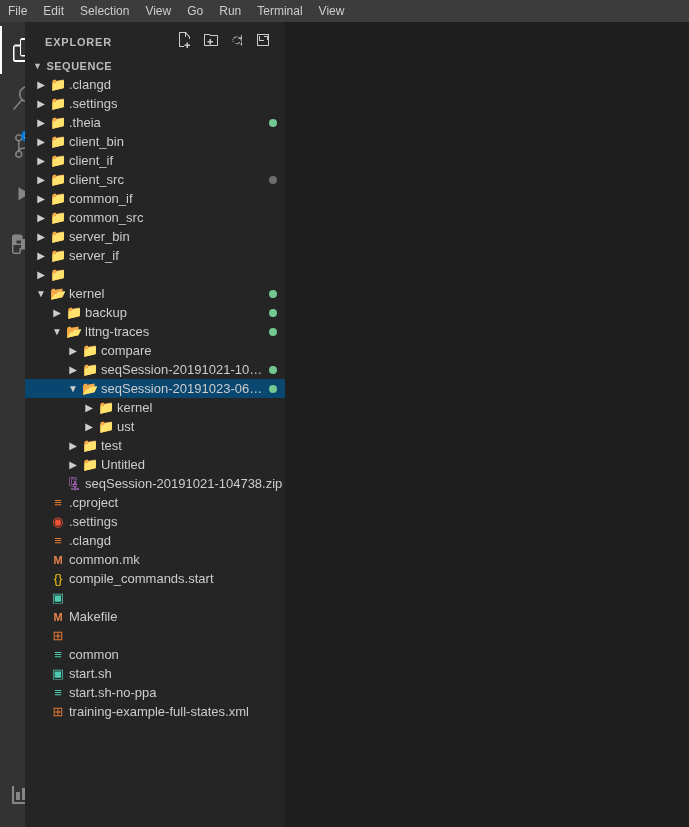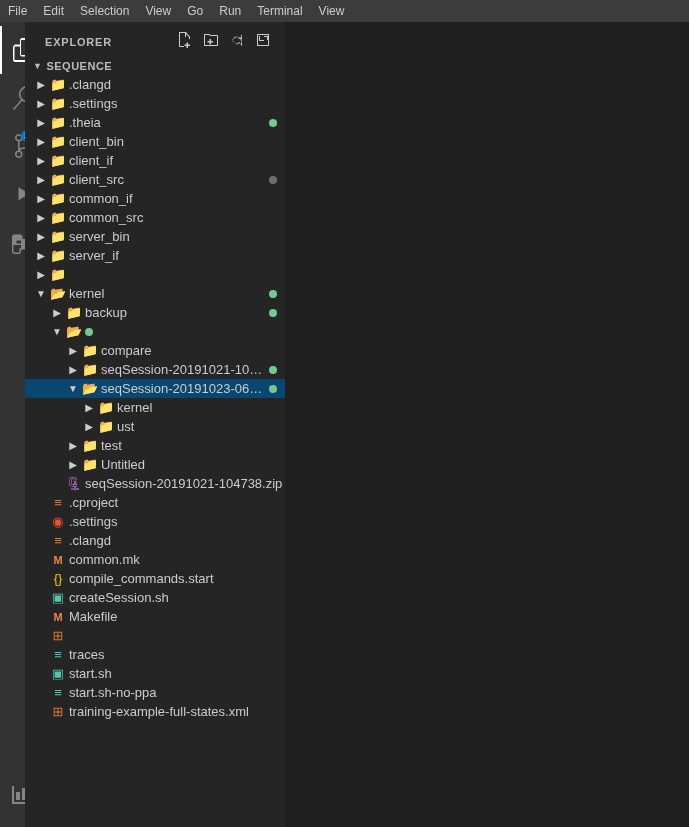--- a/index.html
+++ b/index.html
@@ -334,20 +334,21 @@
       <div class="tree-item" style="padding-left: 24px;">
         <span class="arrow">▶</span>
         <span class="file-icon color-blue">📁</span>
         <span class="label">backup</span>
         <span class="dot dot-green" style="margin-right: 8px;"></span>
       </div>
 
       <div class="tree-item" style="padding-left: 24px;">
         <span class="arrow">▼</span>
         <span class="file-icon color-blue">📂</span>
+        <span class="label">lttng-traces</span>
         <span class="dot dot-green" style="margin-right: 8px;"></span>
       </div>
 
       <div class="tree-item" style="padding-left: 40px;">
         <span class="arrow">▶</span>
         <span class="file-icon color-blue">📁</span>
         <span class="label">compare</span>
       </div>
 
       <div class="tree-item" style="padding-left: 40px;">
@@ -420,38 +421,37 @@
 
       <div class="tree-item" style="padding-left: 8px;">
         <span class="arrow" style="visibility:hidden;">▶</span>
         <span class="file-icon" style="color: #f1c40f;">{}</span>
         <span class="label">compile_commands.start</span>
       </div>
 
       <div class="tree-item" style="padding-left: 8px;">
         <span class="arrow" style="visibility:hidden;">▶</span>
         <span class="file-icon" style="color: #4ec9b0;">▣</span>
-        <span class="label">createSession.sh</span>
       </div>
 
       <div class="tree-item" style="padding-left: 8px;">
         <span class="arrow" style="visibility:hidden;">▶</span>
         <span class="file-icon" style="color: #e8834d; font-weight: bold; font-size: 11px;">M</span>
         <span class="label">Makefile</span>
       </div>
 
       <div class="tree-item" style="padding-left: 8px;">
         <span class="arrow" style="visibility:hidden;">▶</span>
         <span class="file-icon" style="color: #e37933;">⊞</span>
       </div>
 
       <div class="tree-item" style="padding-left: 8px;">
         <span class="arrow" style="visibility:hidden;">▶</span>
         <span class="file-icon" style="color: #4ec9b0;">≡</span>
-        <span class="label">traces</span>
+        <span class="label">common</span>
       </div>
 
       <div class="tree-item" style="padding-left: 8px;">
         <span class="arrow" style="visibility:hidden;">▶</span>
         <span class="file-icon" style="color: #4ec9b0;">▣</span>
         <span class="label">start.sh</span>
       </div>
 
       <div class="tree-item" style="padding-left: 8px;">
         <span class="arrow" style="visibility:hidden;">▶</span>

